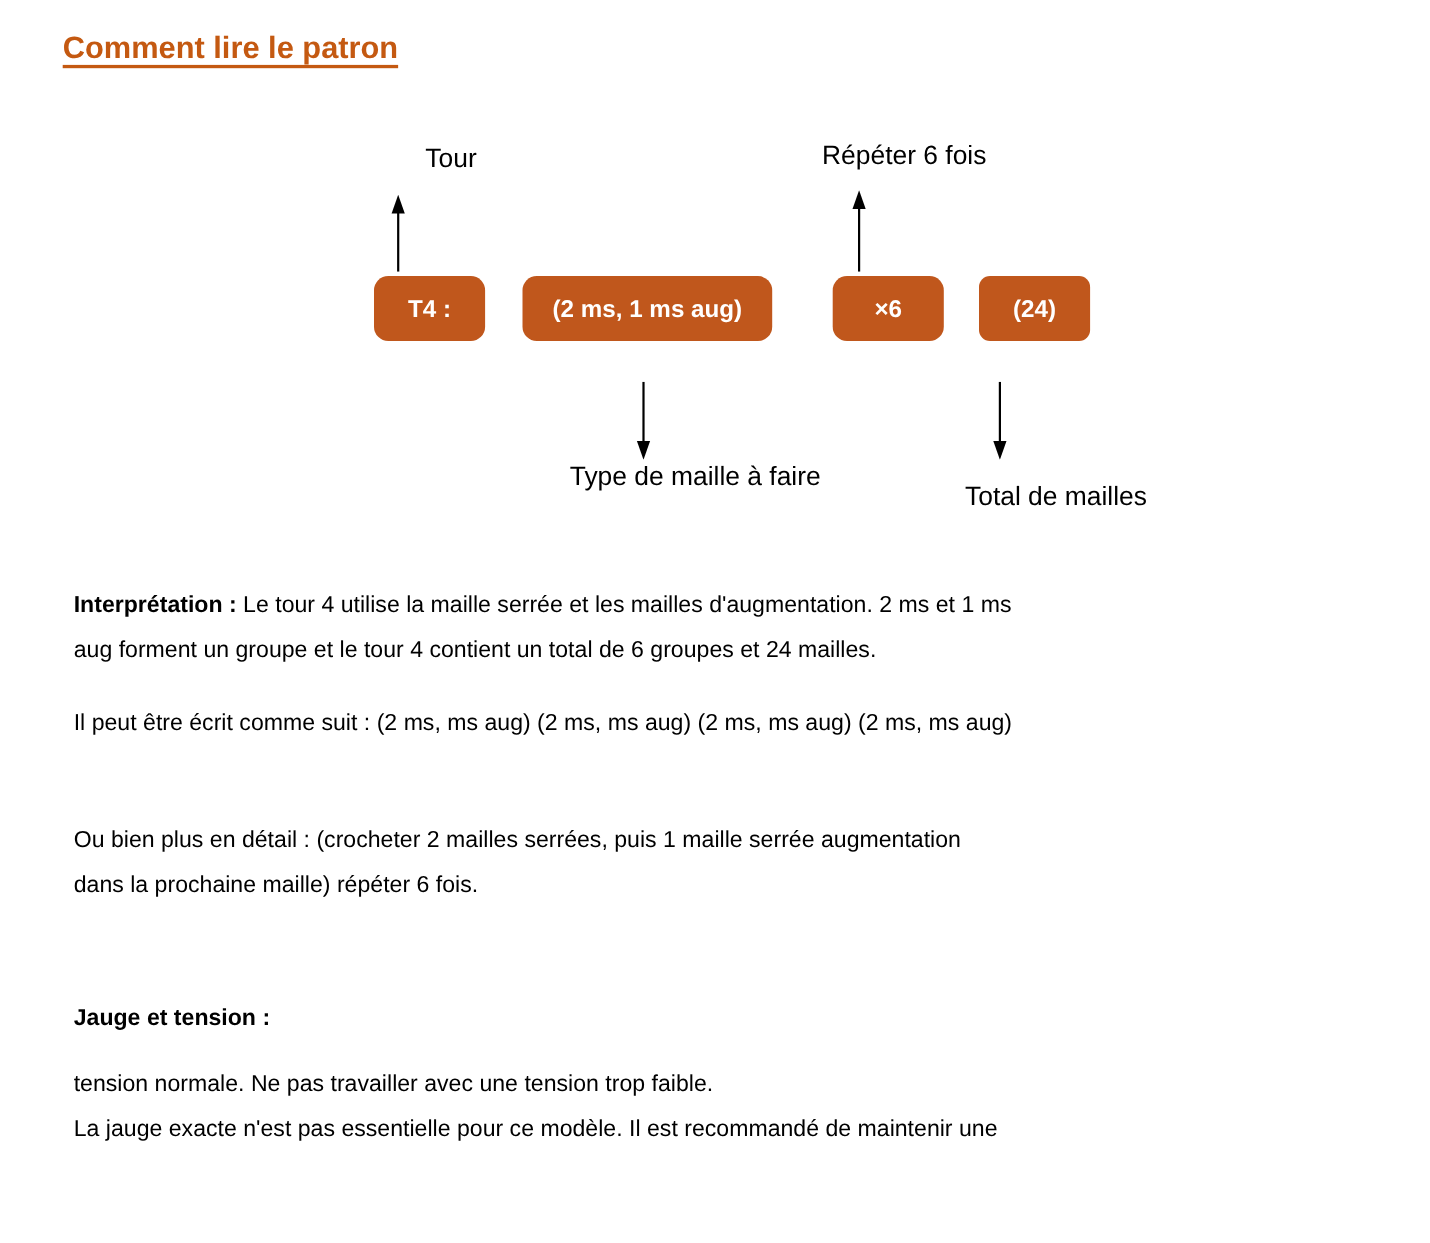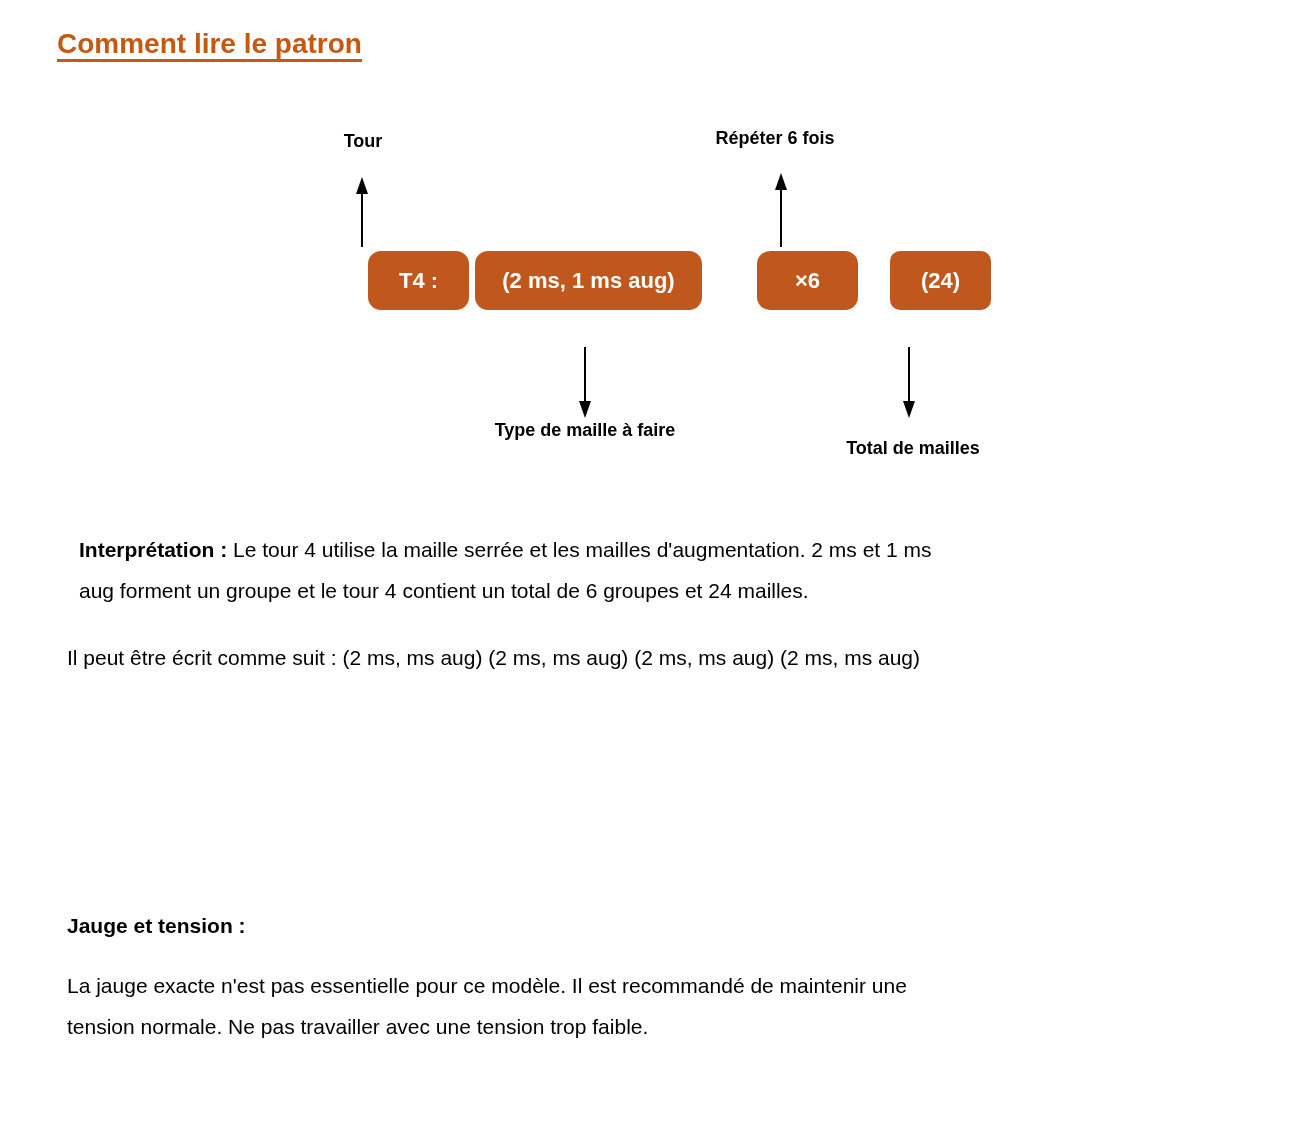--- a/index.html
+++ b/index.html
@@ -27,24 +27,25 @@
     font-size: 28px;
     font-weight: bold;
     color: var(--title-color);
     text-decoration: underline;
     text-decoration-thickness: 3px;
     text-underline-offset: 6px;
   }
   .diagram-label {
     position: absolute;
     transform: translateX(-50%);
-    font-size: 18px;
-    font-weight: bold;
+    font-size: 24px;
+    font-weight: normal;
     white-space: nowrap;
     color: var(--text-color);
+    margin-left: 47px;
   }
   .lbl-tour   { left: 363px; top: 131px; }
   .lbl-repeat { left: 775px; top: 128px; }
   .lbl-type   { left: 585px; top: 420px; text-align: right; }
   .lbl-total  { left: 913px; top: 438px; }
   .arrow { position: absolute; }
   .arrow-up-1   { left: 354px; top: 177px; }
   .arrow-up-2   { left: 773px; top: 173px; }
   .arrow-down-1 { left: 577px; top: 347px; }
   .arrow-down-2 { left: 901px; top: 347px; }
@@ -55,35 +56,35 @@
     background: var(--box-fill);
     border-radius: 13px;
     color: var(--box-text);
     font-size: 22px;
     font-weight: bold;
     display: flex;
     align-items: center;
     justify-content: center;
     white-space: nowrap;
   }
-  .box-t4    { left: 340px; width: 101px; margin-left: 28px; }
+  .box-t4    { left: 340px; width: 101px; }
   .box-group { left: 475px; width: 227px; }
   .box-times { left: 757px; width: 101px; }
   .box-total { left: 890px; width: 101px; border-radius: 10px; }
   .para {
     position: absolute;
     left: 67px;
     width: 1180px;
     font-size: 21px;
     line-height: 41px;
     color: var(--text-color);
   }
   .para .line { display: block; }
   .para .lead { font-weight: bold; }
-  .p-interpretation { top: 529px; margin-left: 12px; }
+  .p-interpretation { top: 529px; }
   .p-written        { top: 637px; }
   .p-detailed       { top: 743px; }
   .p-gauge-heading  { top: 905px; font-weight: bold; }
   .p-gauge          { top: 965px; }
 </style>
 </head>
 <body>
 
 <div class="page">
 
@@ -123,21 +124,25 @@
 
   <p class="para p-interpretation">
     <span class="line"><span class="lead">Interprétation :</span><span> Le tour 4 utilise la maille serrée et les mailles d'augmentation. 2 ms et 1 ms</span></span>
     <span class="line">aug forment un groupe et le tour 4 contient un total de 6 groupes et 24 mailles.</span>
   </p>
 
   <p class="para p-written">
     <span class="line">Il peut être écrit comme suit : (2 ms, ms aug) (2 ms, ms aug) (2 ms, ms aug) (2 ms, ms aug)</span>
   </p>
 
+  <p class="para p-detailed">
+    <span class="line">Ou bien plus en détail : (crocheter 2 mailles serrées, puis 1 maille serrée augmentation</span>
+    <span class="line">dans la prochaine maille) répéter 6 fois.</span>
+  </p>
 
   <p class="para p-gauge-heading">Jauge et tension :</p>
 
   <p class="para p-gauge">
+    <span class="line">tension normale. Ne pas travailler avec une tension trop faible.</span>
     <span class="line">La jauge exacte n'est pas essentielle pour ce modèle. Il est recommandé de maintenir une</span>
-    <span class="line">tension normale. Ne pas travailler avec une tension trop faible.</span>
   </p>
 
 </div>
 
 </body></html>

